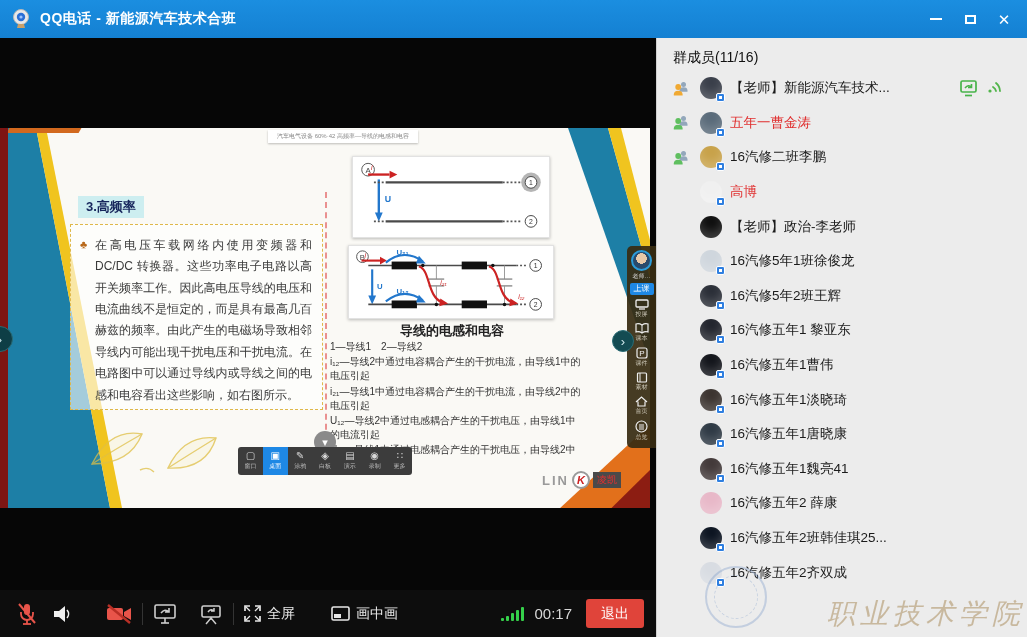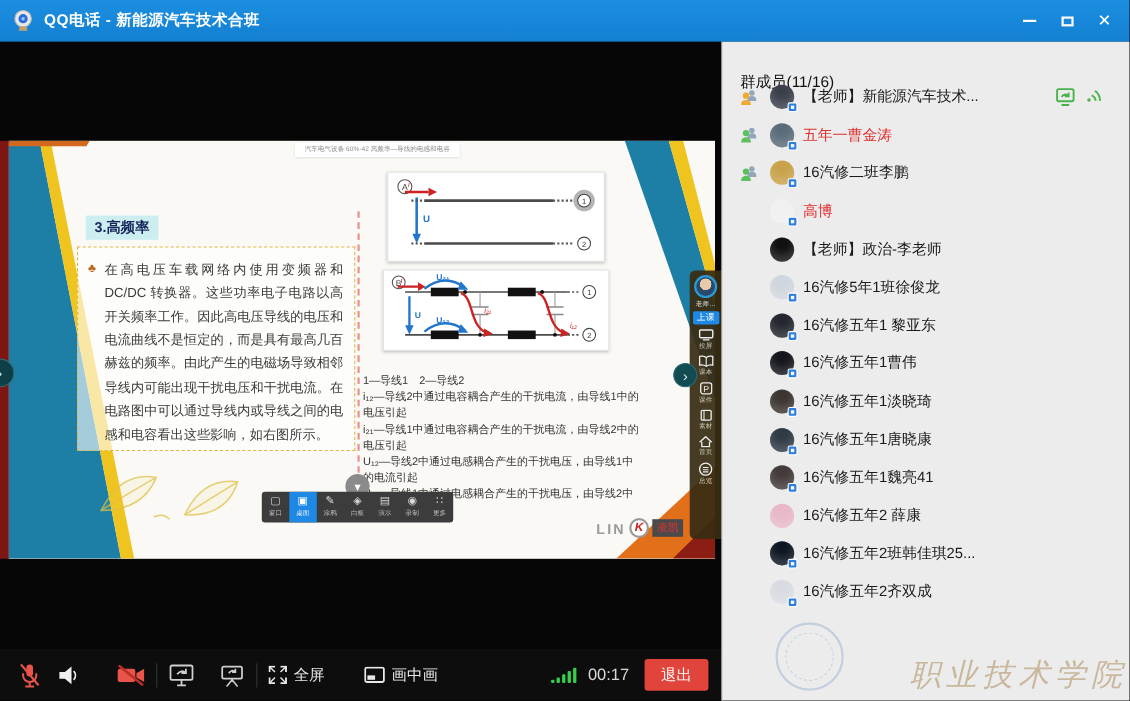--- a/index.html
+++ b/index.html
@@ -77,21 +77,21 @@
     font-size:11px; cursor:pointer; }
   .share-toolbar { position:absolute; left:238px; top:409px; width:174px; height:28px;
     background:#3c3c3c; border-radius:3px; display:flex; align-items:stretch; overflow:hidden; }
   .st-item { flex:1; display:flex; flex-direction:column; align-items:center; justify-content:center;
     color:#d8d8d8; cursor:pointer; }
   .st-item .ic { font-size:10px; line-height:1; }
   .st-item .lb { font-size:6px; margin-top:1px; color:#bdbdbd; }
   .st-item.active { background:#1e88e5; color:#fff; } .st-item.active .lb{ color:#e8f2ff; }
 
   
-  .reader-sidebar { position:absolute; left:627px; top:208px; width:29px; height:244px;
+  .reader-sidebar { position:absolute; left:627px; top:208px; width:29px; height:202px;
     background:rgba(56,44,18,.93); border-radius:5px 0 0 5px; display:flex; flex-direction:column;
     align-items:center; padding-top:4px; }
   .rs-avatar { width:21px; height:21px; border-radius:50%; border:2px solid #2b9bd8;
     background:radial-gradient(circle at 50% 38%,#e8c9a8 0 38%,#2a4a6b 40%); }
   .rs-user { color:#ddd; font-size:6px; margin-top:1px; white-space:nowrap; }
   .rs-lesson { margin-top:2px; background:#1e88e5; color:#fff; font-size:8px; line-height:1;
     padding:2px 4px; border-radius:2px; cursor:pointer; }
   .rs-item { margin-top:4px; display:flex; flex-direction:column; align-items:center; cursor:pointer; }
   .rs-item .lb { color:#cfcabb; font-size:6px; margin-top:0; }
   .edge-chevron { position:absolute; width:26px; height:26px; border-radius:50%; background:#0e3e46;
@@ -109,21 +109,21 @@
   .ct-right { margin-left:auto; display:flex; align-items:center; }
   .signal { display:flex; align-items:flex-end; gap:2px; height:15px; }
   .signal i { width:3px; background:#35d04a; border-radius:1px; display:block; }
   .timer { color:#d8d8d8; font-size:15px; margin:0 14px 0 10px; }
   .exit-btn { background:#e0443a; color:#fff; font-size:14px; width:58px; height:29px; border:none;
     border-radius:3px; margin-right:12px; cursor:pointer; display:flex; align-items:center; justify-content:center; }
 
   
   .member-panel { position:absolute; left:656px; top:38px; width:371px; height:599px; background:#ececec;
     border-left:1px solid #d0d0d0; overflow:hidden; }
-  .mp-header { padding:28px 0 0 16px; font-size:14px; color:#111; }
+  .mp-header { padding:11px 0 0 16px; font-size:14px; color:#111; }
   .member-list { position:absolute; left:0; top:33px; width:100%;text-align:right; }
   .member-row { height:34.6px; display:flex; align-items:center; padding-left:16px; cursor:pointer; }
   .role-slot { width:20px; display:flex; align-items:center; }
   .rp-back-h,.rp-back-b { fill:#93a7bb; }
   .role-orange .rp-front-h,.role-orange .rp-front-b { fill:#f0a932; }
   .role-green  .rp-front-h,.role-green  .rp-front-b { fill:#5fbf5f; }
   .avatar { position:relative; width:22px; height:22px; border-radius:50%; margin-left:7px; flex:none;
     background:#444; box-shadow:inset 0 -6px 8px rgba(255,255,255,.18); }
   .badge { position:absolute; right:-3px; bottom:-3px; width:9px; height:9px; background:#2f7fe0;
     border:1px solid #fff; border-radius:2px; }
@@ -250,20 +250,21 @@
         <text x="92" y="40" font-size="7" fill="#cc2222" font-style="italic">i₂₁</text>
         <path d="M142 21 C154 24 150 52 166 58" fill="none" stroke="#cc2222" stroke-width="2.2"></path>
         <polygon points="164,54 172,59 163,62" fill="#cc2222"></polygon>
         <text x="172" y="54" font-size="7" fill="#cc2222" font-style="italic">i₁₂</text>
         <circle cx="190" cy="20" r="6" fill="#fff" stroke="#444"></circle>
         <text x="190" y="23" text-anchor="middle" font-size="7" fill="#333">1</text>
         <circle cx="190" cy="60" r="6" fill="#fff" stroke="#444"></circle>
         <text x="190" y="63" text-anchor="middle" font-size="7" fill="#333">2</text>
       </svg>
 
+      <div class="diagram-caption">导线的电感和电容</div>
       <div class="legend" id="legend">
           <div class="legend-line">1—导线1　2—导线2</div>
           <div class="legend-line">i₁₂—导线2中通过电容耦合产生的干扰电流，由导线1中的电压引起</div>
           <div class="legend-line">i₂₁—导线1中通过电容耦合产生的干扰电流，由导线2中的电压引起</div>
           <div class="legend-line">U₁₂—导线2中通过电感耦合产生的干扰电压，由导线1中的电流引起</div>
           <div class="legend-line">U₂₁—导线1中通过电感耦合产生的干扰电压，由导线2中的电流引起</div>
         </div>
 
       <svg class="leaves" width="160" height="56" viewBox="0 0 160 56">
         <g stroke="#dfbf45" fill="rgba(240,214,100,.12)" stroke-width="1.4">
@@ -539,20 +540,35 @@
   </div>
         <div class="member-row">
     <span class="role-slot" style="visibility: hidden;">
       <svg width="16" height="15" viewBox="0 0 16 15">
         <circle class="rp-back-h" cx="10.5" cy="3.6" r="2.5"></circle>
         <path class="rp-back-b" d="M6.5 9.6 a4 3.4 0 0 1 8 0 v1.2 h-8 z"></path>
         <circle class="rp-front-h" cx="5.2" cy="6" r="2.9"></circle>
         <path class="rp-front-b" d="M0.8 13.6 a4.4 3.8 0 0 1 8.8 0 v0.9 h-8.8 z"></path>
       </svg>
     </span>
+    <span class="avatar" style="background: rgb(43, 47, 56);">
+            <span class="badge"></span>
+          </span>
+    <span class="member-name">16汽修5年2班王辉</span>
+
+  </div>
+        <div class="member-row">
+    <span class="role-slot" style="visibility: hidden;">
+      <svg width="16" height="15" viewBox="0 0 16 15">
+        <circle class="rp-back-h" cx="10.5" cy="3.6" r="2.5"></circle>
+        <path class="rp-back-b" d="M6.5 9.6 a4 3.4 0 0 1 8 0 v1.2 h-8 z"></path>
+        <circle class="rp-front-h" cx="5.2" cy="6" r="2.9"></circle>
+        <path class="rp-front-b" d="M0.8 13.6 a4.4 3.8 0 0 1 8.8 0 v0.9 h-8.8 z"></path>
+      </svg>
+    </span>
     <span class="avatar" style="background: rgb(35, 38, 46);">
             <span class="badge"></span>
           </span>
     <span class="member-name">16汽修五年1  黎亚东</span>
 
   </div>
         <div class="member-row">
     <span class="role-slot" style="visibility: hidden;">
       <svg width="16" height="15" viewBox="0 0 16 15">
         <circle class="rp-back-h" cx="10.5" cy="3.6" r="2.5"></circle>

